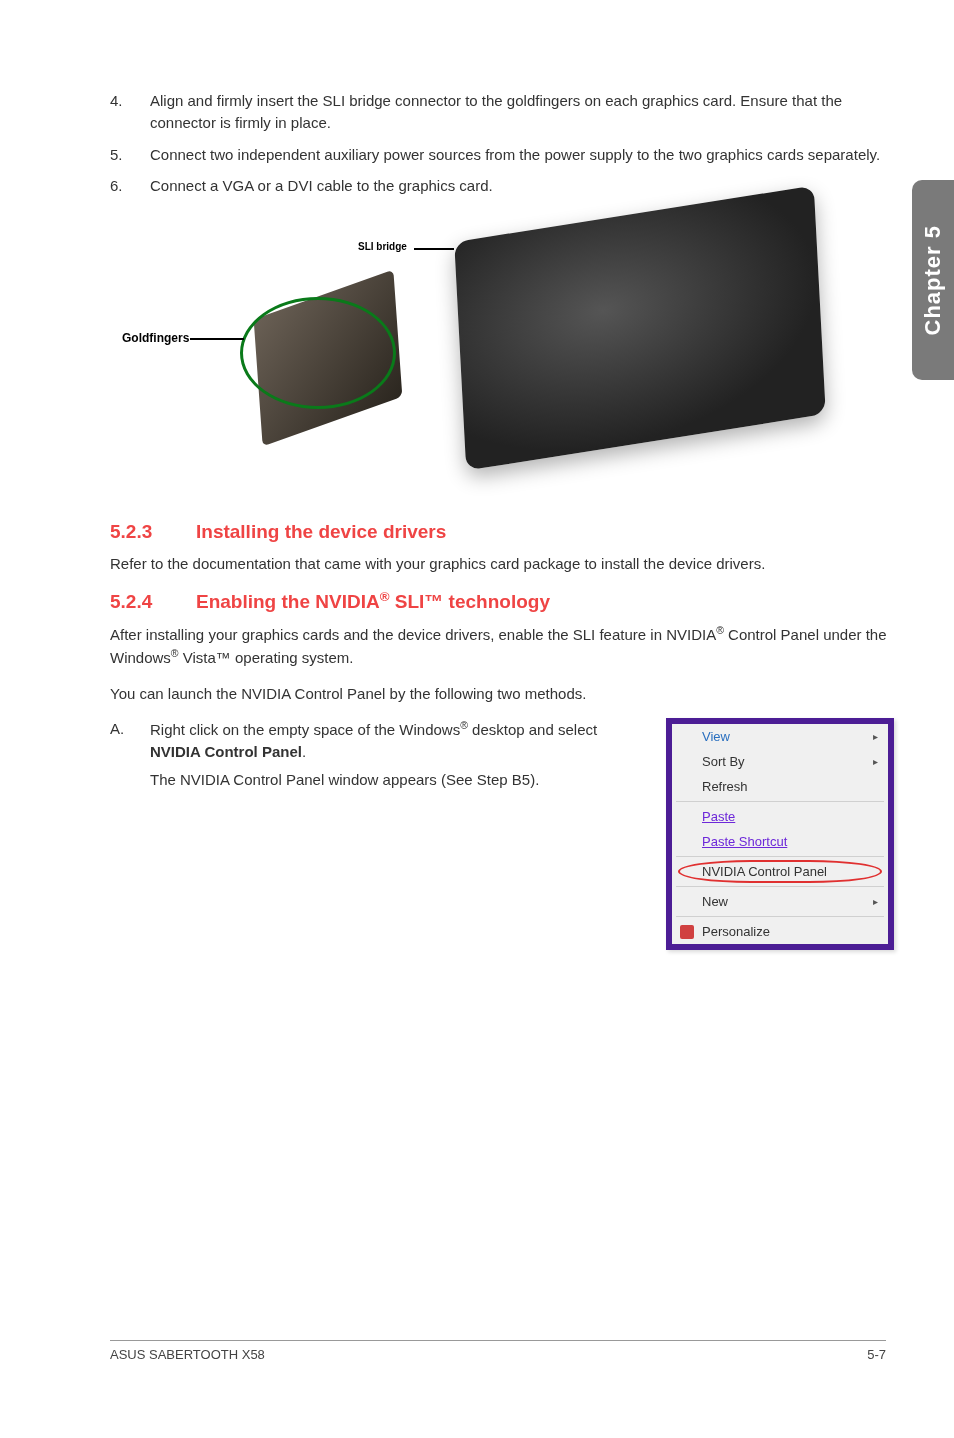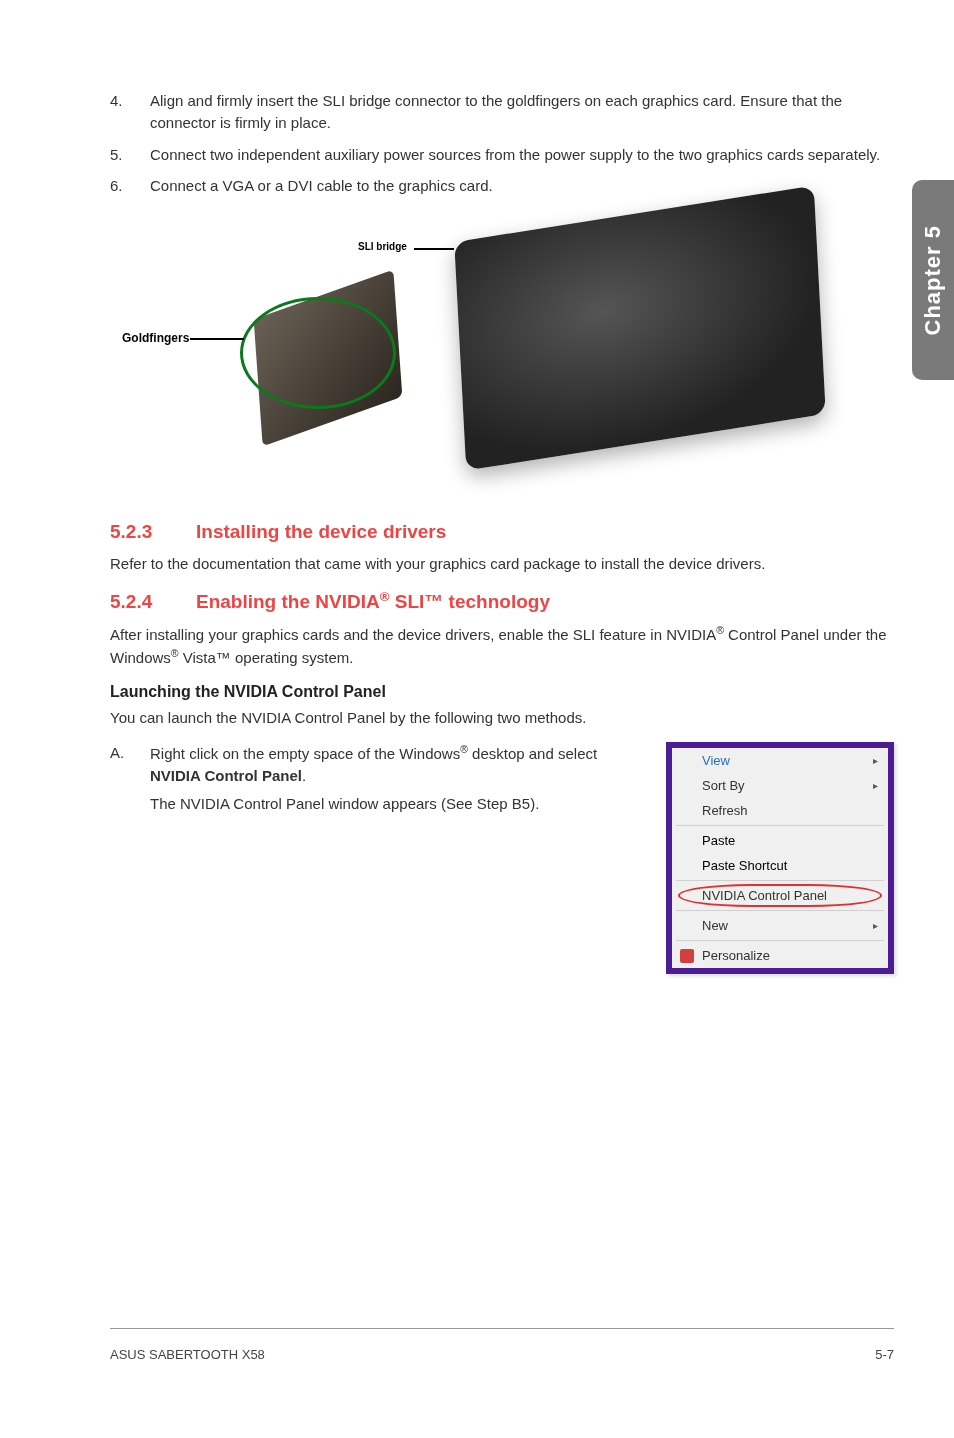--- a/index.html
+++ b/index.html
@@ -182,21 +182,21 @@
     border: 6px solid #4c1d95;
     font-size: 13px;
     color: #333;
     box-shadow: 2px 2px 4px rgba(0,0,0,0.15);
   }
   .cm-item {
     padding: 5px 10px 5px 30px;
     position: relative;
   }
   .cm-item.blue { color: #2a6fbf; }
-  .cm-item.disabled { color: #000000; }
+  .cm-item.disabled { color: #6d28d9; text-decoration: underline; }
   .cm-sep { height: 1px; background: #d0d0d0; margin: 2px 4px; }
   .cm-arrow {
     position: absolute;
     right: 10px;
     top: 7px;
     font-size: 10px;
     color: #555;
   }
   .cm-highlight {
     position: absolute;
@@ -214,23 +214,23 @@
     top: 6px;
     width: 14px;
     height: 14px;
     background: #d04040;
     border-radius: 2px;
   }
   .footer {
     position: absolute;
     bottom: 36px;
     left: 110px;
-    right: 60px;
+    right: 68px;
     border-top: 1px solid #999;
-    padding-top: 18px;
+    padding-top: 6px;
     font-size: 13px;
     color: #444;
     display: flex;
     justify-content: space-between;
   }
   sup.reg { font-size: 0.7em; }
 </style>
 </head>
 <body>
 
@@ -271,21 +271,20 @@
   <p class="body">Refer to the documentation that came with your graphics card package to install the device drivers.</p>
 
 
   <h2 class="sec">
     <span class="secnum">5.2.4</span><span><span>Enabling the NVIDIA</span><sup class="reg">®</sup><span> SLI™ technology</span></span>
   </h2>
   <p class="body">
     <span>After installing your graphics cards and the device drivers, enable the SLI feature in NVIDIA</span><sup class="reg">®</sup><span> Control Panel under the Windows</span><sup class="reg">®</sup><span> Vista™ operating system.</span>
   </p>
 
-  <h3 class="sub">Launching the NVIDIA Control Panel</h3>
   <p class="body">You can launch the NVIDIA Control Panel by the following two methods.</p>
 
   <div class="two-col">
     <div class="left">
       <div class="step-a-row">
         <span class="lbl">A.</span>
         <div class="step-a-text">
           <div>
             <span>Right click on the empty space of the Windows</span><sup class="reg">®</sup><span> desktop and select </span><b>NVIDIA Control Panel</b><span>.</span>
           </div>

